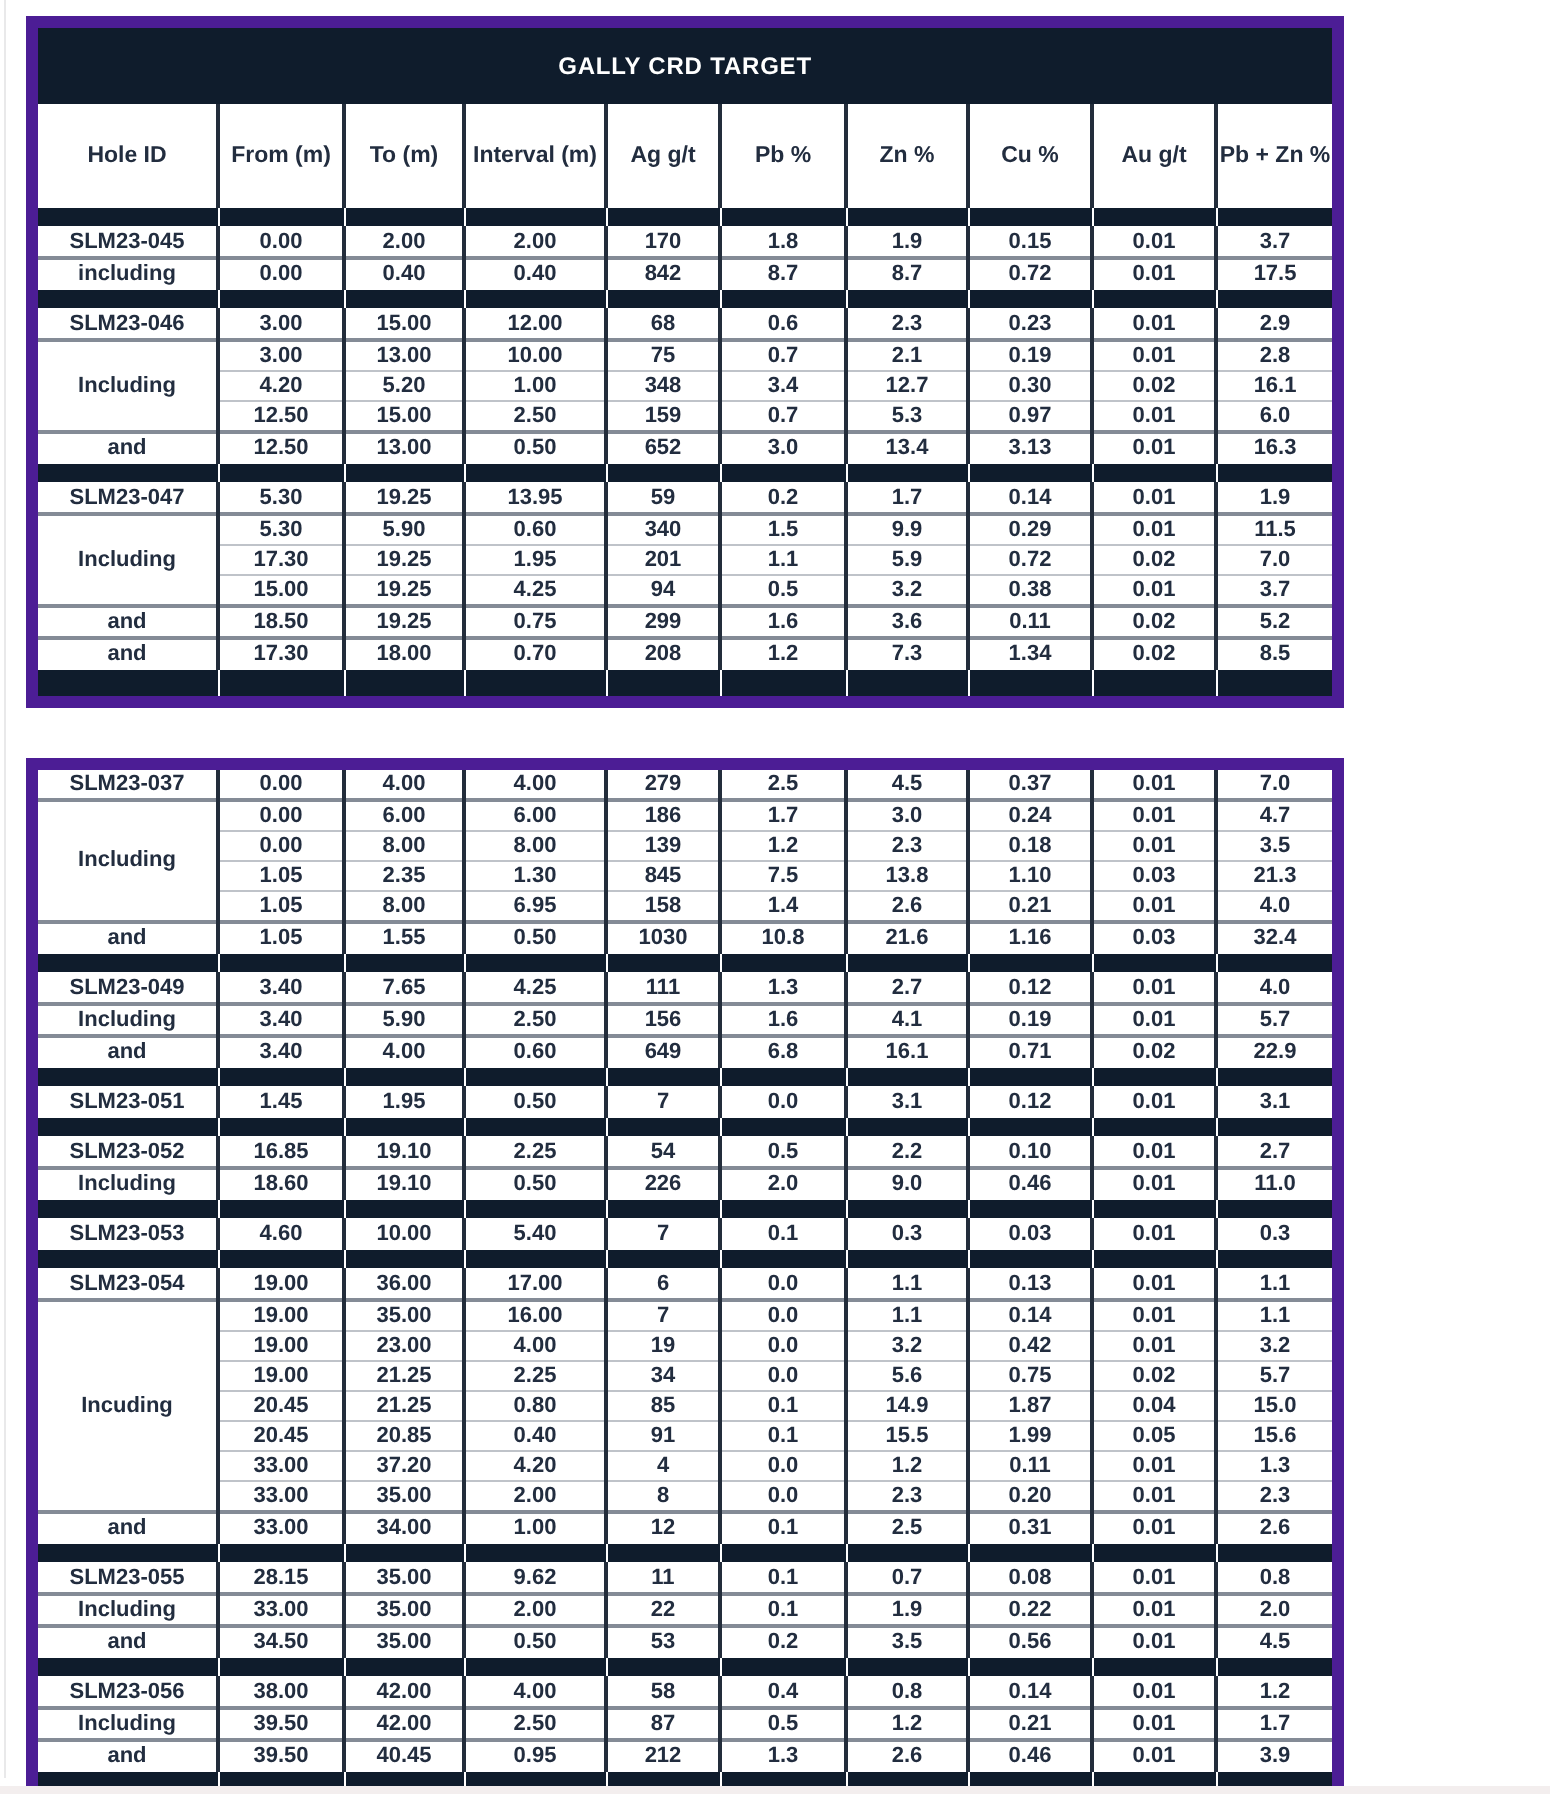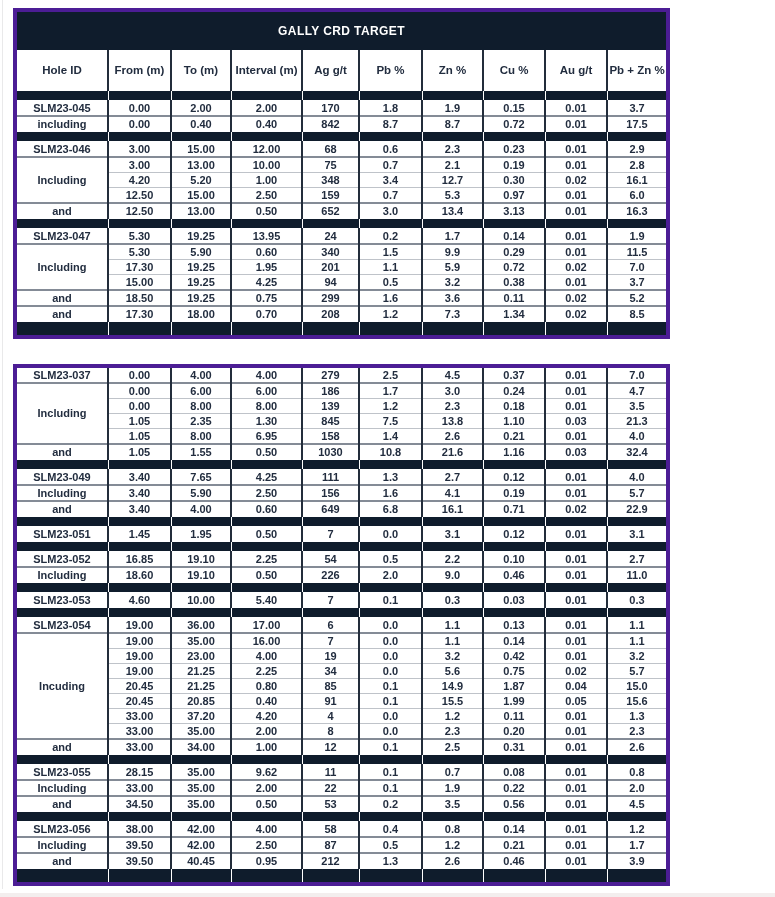--- a/index.html
+++ b/index.html
@@ -5,30 +5,30 @@
   html,body{margin:0;padding:0;}
   body{
     width:775px;height:897px;background:#ffffff;position:relative;overflow:hidden;
     font-family:"Liberation Sans","DejaVu Sans",sans-serif;
   }
   .edge-left{position:absolute;left:2px;top:0;bottom:8px;width:1px;background:#e9e9ea;}
   .edge-bottom{position:absolute;left:0;right:0;bottom:0;height:4px;background:#f3eeee;}
   .content{padding:8px 0 0 13px;}
   table.assay{
     border-collapse:collapse;table-layout:fixed;width:653px;
-    border:4px solid #4c1d95;
+    border:6px solid #4c1d95;
   }
   table.assay.second{margin-top:25px;}
   .assay th,.assay td{font-weight:bold;color:#222d3f;overflow:hidden;white-space:nowrap;}
   th.title-cell{
     background:#0f1c2c;color:#ffffff;height:38px;font-size:12px;
     letter-spacing:.4px;text-align:center;vertical-align:middle;padding:0;
   }
   tr.cols th{
-    height:40px;font-size:11.5px;text-align:center;vertical-align:middle;
+    height:51px;font-size:11.5px;text-align:center;vertical-align:middle;
     background:#ffffff;border-left:2px solid #232d3b;padding:0;margin-top:16px;
   }
   td.num-cell,td.label-cell{
     border-left:2px solid #232d3b;font-size:11px;text-align:center;
     height:14px;line-height:13px;padding:0;vertical-align:middle;
   }
   td.label-cell{vertical-align:middle;margin-top:20px;}
   tr.block-start td{border-top:2px solid #848b96;}
   tr.row-cont td{border-top:1px solid #bfc3c9;}
   tr.sep td{
@@ -192,21 +192,21 @@
           <td></td>
           <td></td>
           <td></td>
           <td></td>
         </tr>
         <tr>
           <td rowspan="1" class="label-cell">SLM23-047</td>
           <td class="num-cell">5.30</td>
           <td class="num-cell">19.25</td>
           <td class="num-cell">13.95</td>
-          <td class="num-cell">24</td>
+          <td class="num-cell">59</td>
           <td class="num-cell">0.2</td>
           <td class="num-cell">1.7</td>
           <td class="num-cell">0.14</td>
           <td class="num-cell">0.01</td>
           <td class="num-cell">1.9</td>
         </tr>
         <tr class="block-start">
           <td rowspan="3" class="label-cell">Including</td>
           <td class="num-cell">5.30</td>
           <td class="num-cell">5.90</td>

